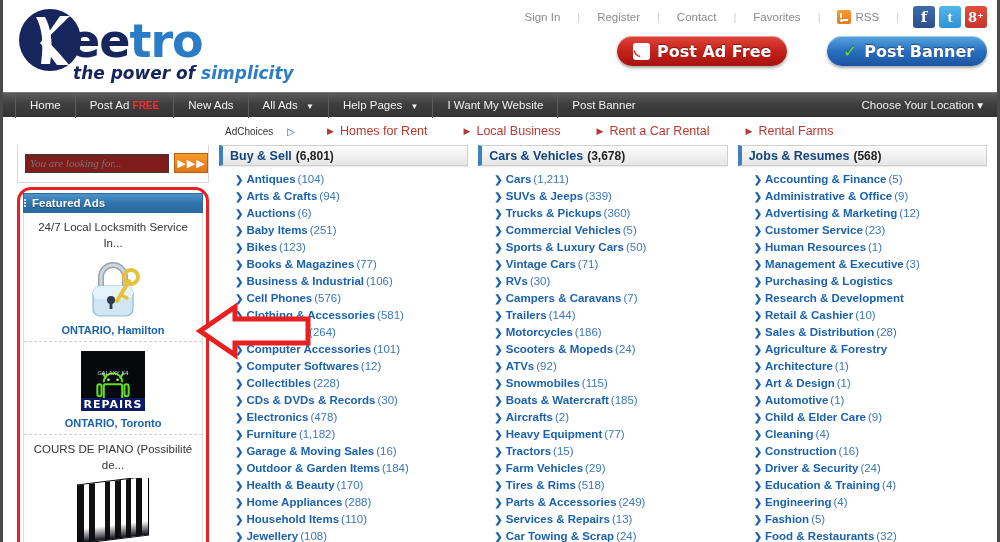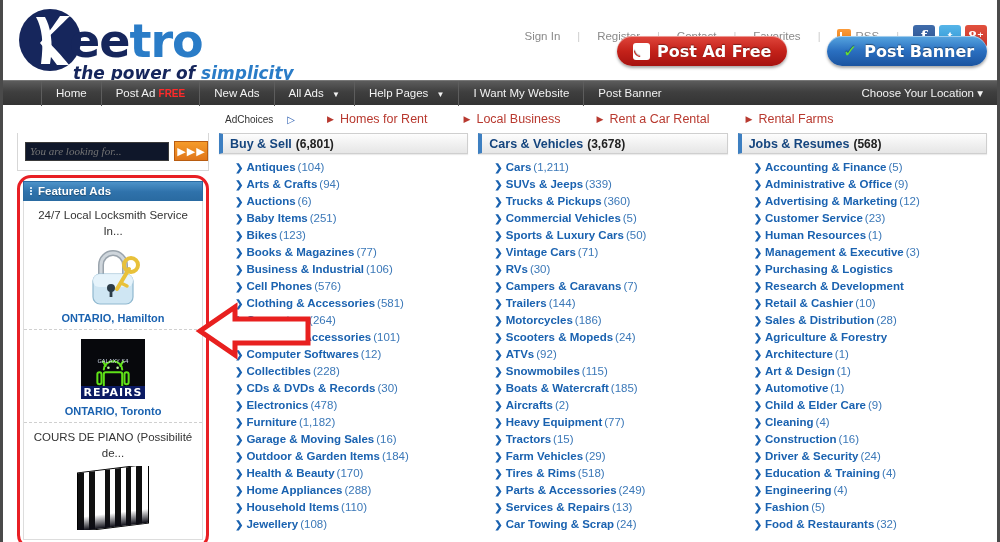--- a/index.html
+++ b/index.html
@@ -15,21 +15,21 @@
     width: 1000px; height: 542px;
     background: #ffffff;
     border-left: 3px solid #4a4a4a;
     border-right: 3px solid #4a4a4a;
     overflow: hidden;
   }
 
   
   .top-header {
     position: relative;
-    height: 80px;
+    height: 92px;
     background: #ffffff;
   }
   .logo-wrap {
     position: absolute; left: 14px; top: 6px;
     width: 215px; height: 76px;
   }
   .logo-mark {
     position: absolute; left: 0; top: 2px;
     width: 66px; height: 64px;
   }
@@ -44,21 +44,21 @@
   .logo-tag {
     position: absolute; left: 56px; top: 57px;
     font-size: 17px; font-weight: bold; font-style: italic;
     color: #16265c;
     font-family: "DejaVu Sans", sans-serif;
     white-space: nowrap;
   }
   .logo-tag .em { color: #2a7cc7; }
 
   .toplinks {
-    position: absolute; right: 10px; top: 25px;
+    position: absolute; right: 10px; top: 6px;
     display: flex; align-items: center; gap: 8px;
     font-size: 11.5px;
   }
   .toplinks a {
     color: #8a8a8a; text-decoration: none;
     padding: 0 9px;
   }
   .toplinks .sep { color: #cccccc; font-size: 11px; }
   .rss-item { display: flex; align-items: center; gap: 4px; padding: 0 9px;}
   .rss-icon {
@@ -120,21 +120,21 @@
 
   
   .navbar {
     height: 25px;
     background: linear-gradient(180deg,#5c5c5c 0%,#3f3f3f 45%,#333333 100%);
     display:flex; align-items:center;
     color:#ffffff; font-size:11.5px;
     position:relative;
     border-top:1px solid #777;
   }
-  .navbar .nav-inner { display:flex; align-items:center; margin-left:38px; }
+  .navbar .nav-inner { display:flex; align-items:center; margin-left:12px; }
   .nav-item {
     padding: 0 14px; height:25px; line-height:25px;
     color:#f2f2f2; text-decoration:none;
     border-right:1px solid #5d5d5d;
     white-space:nowrap; cursor:pointer;
   }
   .nav-item:first-child { border-left:1px solid #5d5d5d; }
   .nav-item.nob { border-right:none; }
   .nav-free { color:#ff2a2a; font-weight:bold; font-size:10px; }
   .nav-caret { font-size:8px; margin-left:5px; }
@@ -181,21 +181,21 @@
 
   .search-box {
     border:1px solid #d7d7d7; border-top:none;
     background:#fff; padding: 8px 7px 9px 7px;
     display:flex; align-items:center; gap:5px;
   }
   .search-input {
     flex:1; height:19px; border:1px solid #3a3a3a;
     font-size:11px; font-style:italic; color:#9a9a9a;
     padding: 0 4px; font-family:"Liberation Serif", serif;
-    background:#0f172a; outline:none;
+    background:#7f1d1d; outline:none;
   }
   .search-btn {
     width:34px;height:20px;flex:none;
     background: linear-gradient(180deg,#f59b2a,#e0761a);
     border:1px solid #b85c10;
     display:flex;align-items:center;justify-content:center;
     gap:1px; cursor:pointer;
   }
   .search-btn i { color:#ffffff; font-size:11px; font-style:normal; line-height:1;}
 
@@ -206,21 +206,21 @@
     border-radius: 14px;
     padding: 0;
     background:#fff;
   }
   .featured-inner { padding: 3px 3px 6px 3px; }
   .fa-head {
     height:20px;
     background: linear-gradient(180deg,#4d93c9 0%,#2f72ab 55%,#2a6ba2 100%);
     border:1px solid #2a6ba2;
     color:#fff; font-size:11.5px; font-weight:bold;
-    display:flex; align-items:center; gap:6px; padding-left:6px;
+    display:flex; align-items:center; gap:6px; 
     text-shadow: 0 1px 1px rgba(0,0,0,.35);
   }
   .fa-list { border:1px solid #dddddd; border-top:none; background:#fff; }
   .fa-item { padding: 7px 4px 5px 4px; text-align:center; border-bottom:1px dashed #d0d0d0;}
   .fa-item:last-child { border-bottom:none; }
   .fa-title {
     font-size:11.5px; color:#333333; line-height:1.35;
     margin-bottom:5px;
   }
   .fa-thumb {

